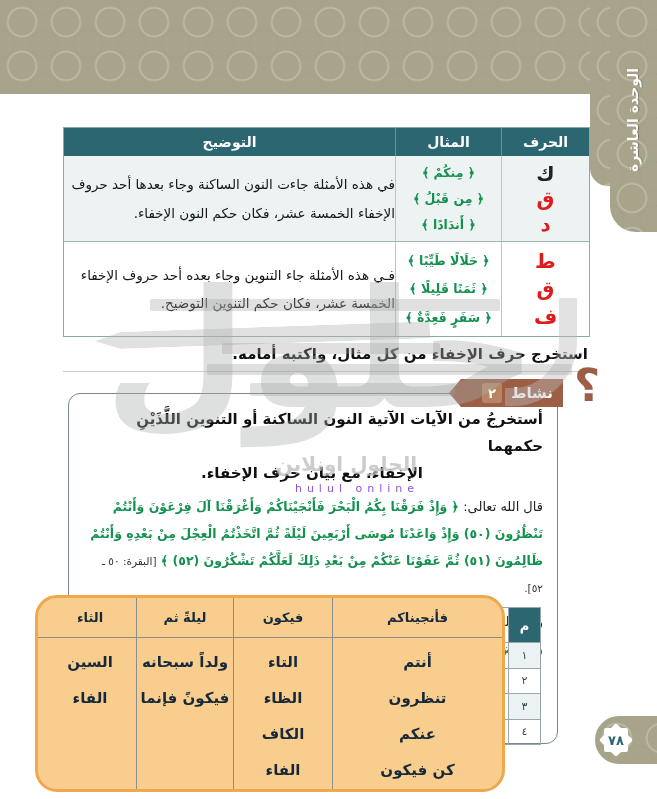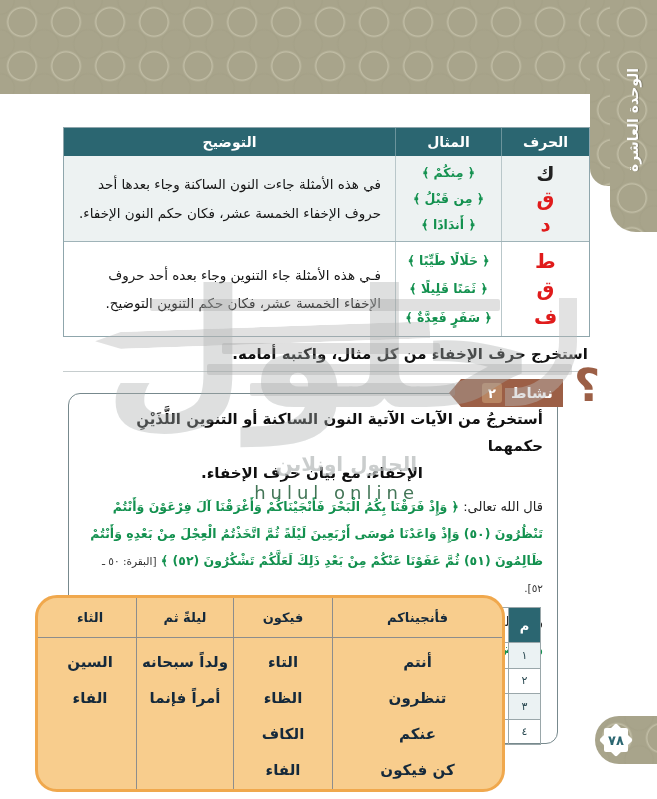--- a/index.html
+++ b/index.html
@@ -32,21 +32,21 @@
   .mt-head{display:grid;grid-template-columns:88px 106px 1fr;background:#2b6671;color:#fff;height:28px;}
   .mt-head > div{display:flex;align-items:center;justify-content:center;font-size:14px;font-weight:bold;border-left:1px solid rgba(255,255,255,.3);}
   .mt-head > div:last-child{border-left:none;}
   .mt-row{display:grid;grid-template-columns:88px 106px 1fr;}
   .mt-row.r1{background:#edf2f2;height:85px;}
   .mt-row.r2{background:#ffffff;height:95px;border-top:1px solid #9fb3b8;}
   .letters-cell{display:flex;flex-direction:column;align-items:center;justify-content:space-around;padding:5px 0;font-size:20px;font-weight:bold;border-left:1px solid #b9c7ca;}
   .letter{line-height:1;}
   .examples-cell{display:flex;flex-direction:column;align-items:center;justify-content:space-around;padding:4px 0;border-left:1px solid #b9c7ca;}
   .qexample{color:#13914f;font-size:12.5px;font-weight:bold;white-space:nowrap;}
-  .expl-cell{display:flex;align-items:center;padding:4px 14px;font-size:13.5px;line-height:2.1;color:#161616;text-align:right;}
+  .expl-cell{display:flex;align-items:center;padding:4px 0;font-size:13.5px;line-height:2.1;color:#161616;text-align:right;}
 
   .extract-line{position:absolute;right:69px;top:345px;font-size:15px;font-weight:bold;color:#111;white-space:nowrap;z-index:2;}
   .divider{position:absolute;right:67px;top:371px;width:527px;height:1px;background:#c6cdce;}
 
   
   .act-q{position:absolute;right:57px;top:363px;font-size:45px;font-weight:bold;color:#9c5f46;z-index:3;line-height:1;}
   .act-tag{position:absolute;right:94px;top:379px;width:114px;height:28px;background:#9c5f46;z-index:4;
            clip-path:polygon(0 50%,12px 0,100% 0,100% 100%,12px 100%);
            display:flex;align-items:center;direction:rtl;padding:0 10px 0 8px;gap:9px;}
   .act-tag-label{color:#fff;font-weight:bold;font-size:15px;}
@@ -83,21 +83,21 @@
   .page-badge{position:absolute;right:0;top:716px;width:62px;height:48px;border-radius:24px 0 0 24px;z-index:9;direction:ltr;}
   .star{position:absolute;left:4px;top:7px;width:34px;height:34px;}
   .star::before,.star::after{content:'';position:absolute;inset:5px;background:#fff;border-radius:2px;}
   .star::after{transform:rotate(45deg);}
   .star span{position:absolute;inset:0;display:flex;align-items:center;justify-content:center;color:#2b6671;font-weight:bold;font-size:13px;z-index:1;}
 
   
   .wm{position:absolute;z-index:6;pointer-events:none;}
   .wm-logo{right:120px;top:268px;font-size:165px;font-weight:bold;color:#a9aeae;opacity:.38;line-height:1;}
   .wm-cap-ar{right:240px;top:452px;font-size:20px;color:#b9bdbd;opacity:.75;letter-spacing:6px;font-weight:bold;}
-  .wm-cap-en{right:238px;top:482px;font-size:18px;color:#14532d;opacity:.8;letter-spacing:5px;}
+  .wm-cap-en{right:238px;top:482px;font-size:11px;color:#6d28d9;opacity:.8;letter-spacing:5px;}
   .wm-bar{background:#9e9e9e;opacity:.32;border-radius:2px;}
   .wm-pencil{left:95px;top:327px;width:335px;height:17px;background:#b5b5b5;opacity:.4;transform:rotate(-2deg);
              clip-path:polygon(0 50%,26px 0,100% 0,100% 100%,26px 100%);}
   .wm-arc{left:505px;top:298px;width:72px;height:108px;border-right:18px solid #bcbcbc;border-bottom:18px solid #bcbcbc;border-bottom-right-radius:64px;opacity:.42;}
 </style>
 </head>
 <body>
 
 <div class="page">
 
@@ -229,21 +229,21 @@
           <div class="pitem">كن فيكون</div>
         </div>
         <div class="pcol">
           <div class="pitem">التاء</div>
           <div class="pitem">الظاء</div>
           <div class="pitem">الكاف</div>
           <div class="pitem">الفاء</div>
         </div>
         <div class="pcol">
           <div class="pitem">ولداً سبحانه</div>
-          <div class="pitem">أمراً فإنما</div>
+          <div class="pitem">فيكونً فإنما</div>
         </div>
         <div class="pcol">
           <div class="pitem">السين</div>
           <div class="pitem">الفاء</div>
         </div>
       </div>
   </div>
 
   <div class="page-badge olive">
     <div class="star">

